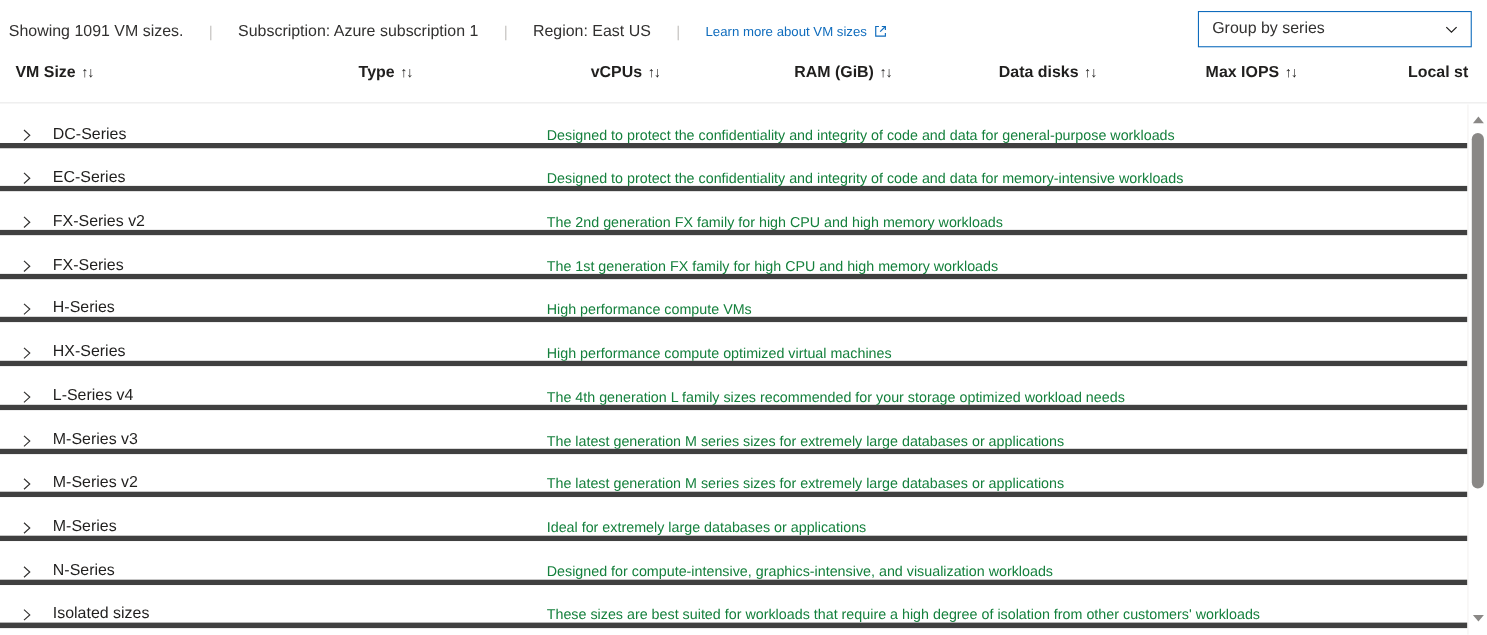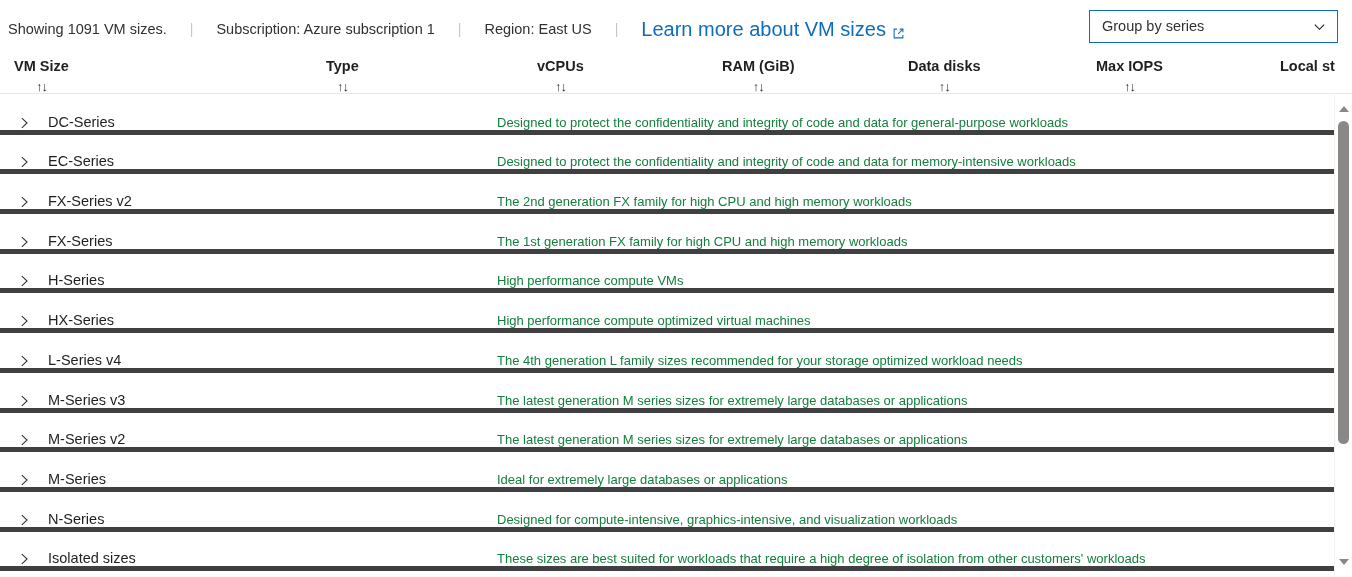--- a/index.html
+++ b/index.html
@@ -36,21 +36,21 @@
   }
   .info-item { padding: 0 0; }
   .sep {
     color: #c8c6c4;
     padding: 0 23px;
     font-size: 14px;
     user-select: none;
   }
   .learn-link {
     color: #0f6cbd;
-    font-size: 20px;
+    font-size: 12px;
     text-decoration: none;
     display: inline-flex;
     align-items: center;
     gap: 6px;
     cursor: pointer;
   }
   .ext-icon {
     display: inline-block;
     width: 13px;
     height: 13px;
@@ -94,28 +94,26 @@
     width: 1352px;
     height: 36px;
     border-bottom: 1px solid #e8e8e8;
     box-sizing: border-box;
   }
   .col-head {
     position: absolute;
     top: 0;
     height: 35px;
     display: flex;
-    align-items: center;
     gap: 5px;
     font-size: 14.5px;
     font-weight: bold;
     color: #201f1e;
     white-space: nowrap;
     cursor: pointer;
-    flex-direction: column;
   }
   .sort-arrows {
     font-size: 13px;
     font-weight: normal;
     letter-spacing: -1px;
     color: #201f1e;
   }
 
   .table-body {
     position: absolute;

